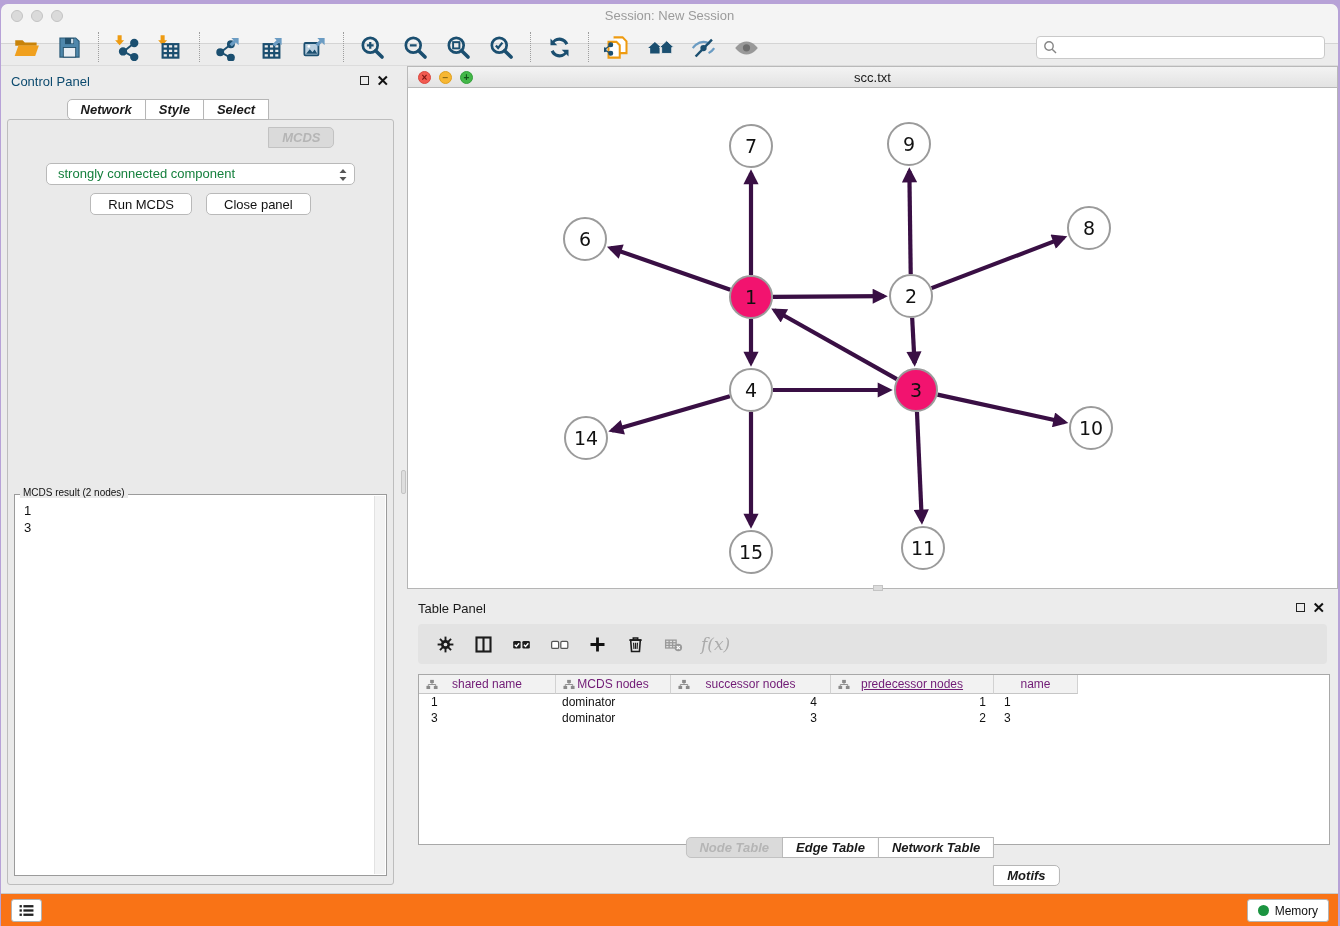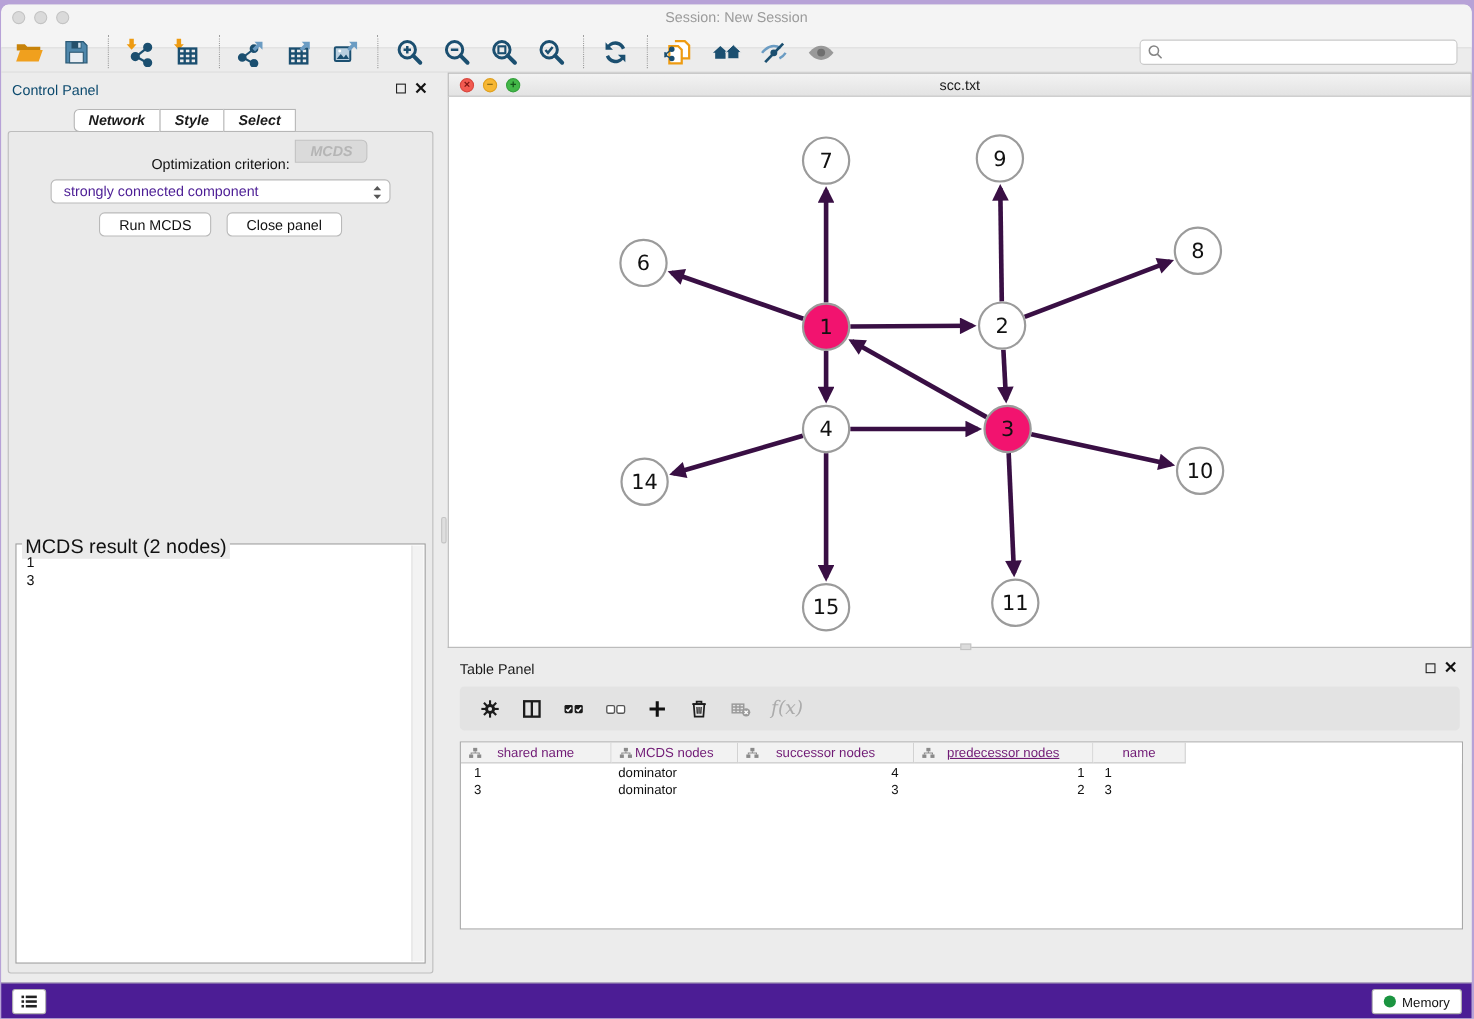--- a/index.html
+++ b/index.html
@@ -46,30 +46,30 @@
   .tab:first-child { border-radius:5px 0 0 5px; margin-left:0; }
   .tab:last-child { border-radius:0 5px 5px 0;margin-top:28px; }
   .tab.selected { background:#dadada; color:#b5b5b5; border-color:#c2c2c2; }
   .cp-tabs { position:absolute; top:33px; left:50%; transform:translateX(-50%); z-index:2; }
 
   .cp-box { position:absolute; left:6px; right:6px; top:53px; bottom:8px;
     border:1px solid #bdbdbd; border-radius:3px; background:#eaeaea; }
   .opt-label { position:absolute; top:22px; width:100%; text-align:center; font-size:13px; color:#111; }
   .opt-select { position:absolute; left:38px; right:38px; top:43px; height:22px; background:#fff;
     border:1px solid #b9b9b9; border-radius:5px; font-size:13px; line-height:20px;
-    padding-left:11px; color:#4c1d95; cursor:pointer; }
+    padding-left:11px; color:#15803d; cursor:pointer; }
   .opt-select svg { position:absolute; right:6px; top:4px; width:10px; height:14px; }
   .cp-buttons { position:absolute; top:73px; left:0; right:0; display:flex; justify-content:center; gap:14px; }
   .btn { height:22px; background:#fff; border:1px solid #b9b9b9; border-radius:5px;
     font-size:13px; padding:0 17px; color:#111; cursor:pointer; font-family:"Liberation Sans",sans-serif; }
 
   .result-field { position:absolute; left:6px; right:6px; top:374px; bottom:8px;
     border:1px solid #9b9b9b; background:#fff; }
   .result-legend { position:absolute; top:-8px; left:5px; background:#eaeaea;
-    padding:0 3px; font-size:18px; color:#111; }
+    padding:0 3px; font-size:10px; color:#111; }
   .result-lines { position:absolute; left:1px; top:2px; right:13px; bottom:1px;
     padding:5px 8px; font-size:13px; line-height:17px; color:#111; overflow:hidden; }
   .result-scroll { position:absolute; right:1px; top:1px; bottom:1px; width:11px;
     background:#f3f3f3; border-left:1px solid #e2e2e2; }
 
   .v-split { position:absolute; left:399px; top:0; width:7px; height:100%; cursor:col-resize; }
   .v-grip { position:absolute; left:1px; top:404px; width:5px; height:24px;
     background:#dedede; border:1px solid #c4c4c4; border-radius:2px; }
 
   
@@ -108,21 +108,21 @@
   .th .tree-ic { position:absolute; left:7px; top:4px; width:12px; height:11px; }
   .th .tree-ic svg { width:12px; height:11px; display:block; }
   .th-fill { flex:1; background:#fff; border-bottom:1px solid #fff; }
   .tr { display:flex; height:16px; line-height:16px; color:#111; }
   .td { overflow:hidden; white-space:nowrap; }
 
   .tp-tabs { position:absolute; bottom:7px; left:50%; transform:translateX(-50%); }
 
   
   .statusbar { position:absolute; left:0; right:0; bottom:0; height:33px;
-    background:#4c1d95; border-top:1px solid #c9c9c9; }
+    background:#f97316; border-top:1px solid #c9c9c9; }
   .sb-btn { position:absolute; left:10px; top:5px; width:31px; height:23px; background:#fff;
     border:1px solid #b3b3b3; border-radius:3px; display:flex; align-items:center; justify-content:center; cursor:pointer; }
   .sb-btn svg { width:17px; height:17px; }
   .mem-btn { position:absolute; right:9px; top:5px; height:23px; background:#fff;
     border:1px solid #b3b3b3; border-radius:3px; display:flex; align-items:center;
     gap:6px; padding:0 10px; font-size:12px; color:#111; cursor:pointer; }
   .mem-dot { width:11px; height:11px; border-radius:50%; background:#1b9440; }
 </style>
 </head>
 <body>
@@ -319,21 +319,20 @@
       <div class="panel-title">Control Panel</div>
       <span class="panel-float cp-float"></span>
       <span class="panel-close cp-close">✕</span>
       <div class="tabs cp-tabs" id="cp-tabs">
           <div class="tab">Network</div>
           <div class="tab">Style</div>
           <div class="tab">Select</div>
           <div class="tab selected">MCDS</div>
         </div>
       <div class="cp-box">
-        <div class="opt-label">Optimization criterion:</div>
         <div class="opt-select">
           <span>strongly connected component</span>
           <svg viewBox="0 0 10 14">
               <path d="M5 1L8.5 5h-7z" fill="#555"></path>
               <path d="M5 13L1.5 9h7z" fill="#555"></path>
             </svg>
         </div>
         <div class="cp-buttons">
           <button class="btn">Run MCDS</button>
           <button class="btn">Close panel</button>
@@ -566,20 +565,26 @@
             </div>
             <div class="tr">
               <div class="td" style="width: 137px; padding-left: 12px; text-align: left;">3</div>
               <div class="td" style="width: 115px; padding-left: 6px; text-align: left;">dominator</div>
               <div class="td" style="width: 160px; padding-right: 14px; text-align: right;">3</div>
               <div class="td" style="width: 163px; padding-right: 8px; text-align: right;">2</div>
               <div class="td" style="width: 84px; padding-left: 10px; text-align: left;">3</div>
             </div>
           </div>
       </div>
+      <div class="tabs tp-tabs" id="tp-tabs">
+          <div class="tab selected">Node Table</div>
+          <div class="tab">Edge Table</div>
+          <div class="tab">Network Table</div>
+          <div class="tab">Motifs</div>
+        </div>
     </div>
 
   </div>
 
   <div class="statusbar">
     <div class="sb-btn">
       <svg viewBox="0 0 22 22">
           <g fill="#222">
             <rect x="2" y="4" width="3" height="3"></rect>
             <rect x="7" y="4" width="13" height="3"></rect>

